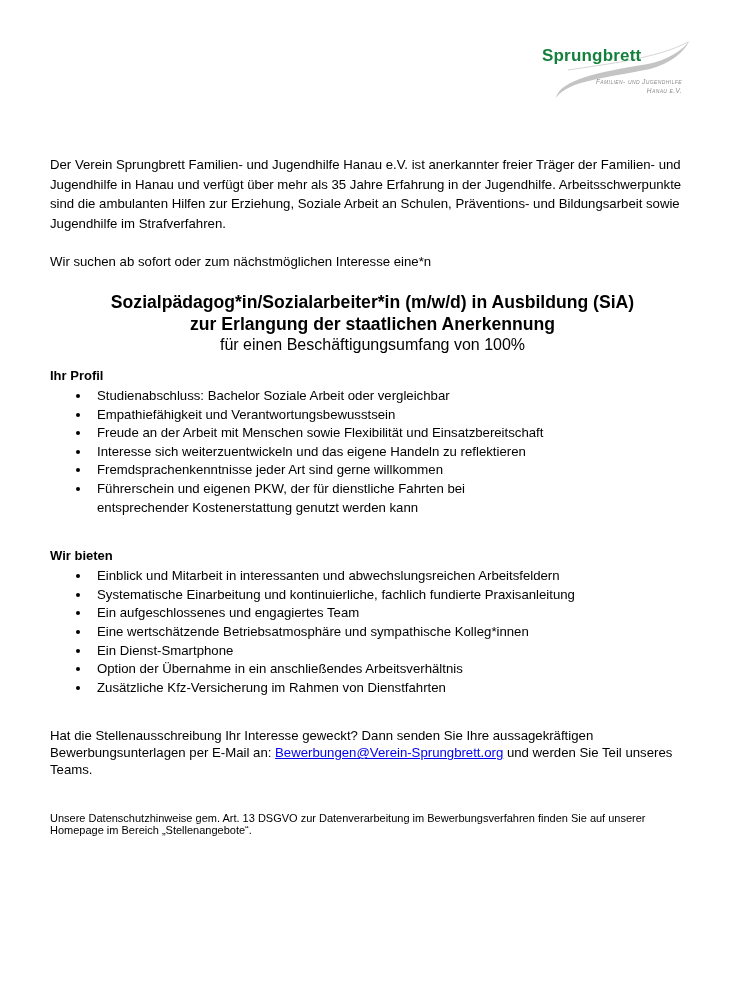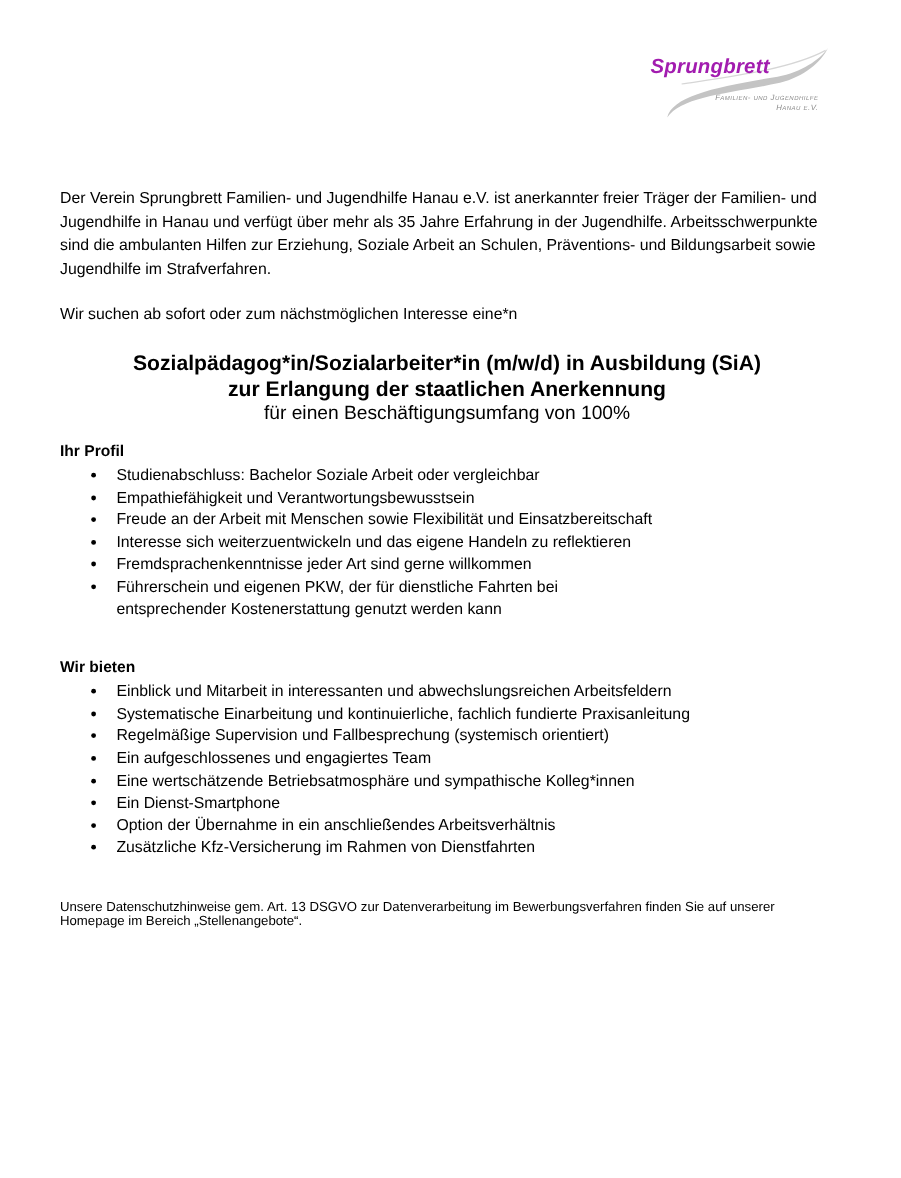--- a/index.html
+++ b/index.html
@@ -21,23 +21,22 @@
       top: 36px;
       width: 160px;
       height: 70px;
     }
     .logo-title {
       position: absolute;
       left: 4px;
       top: 10px;
       font-family: "Liberation Sans", sans-serif;
       font-weight: bold;
-      font-style: italic;
       font-size: 17px;
-      color: #a21caf;
+      color: #15803d;
       letter-spacing: 0.2px;
     }
     .logo-swoosh {
       position: absolute;
       left: 0;
       top: 0;
     }
     .logo-sub {
       position: absolute;
       right: 16px;
@@ -149,23 +148,23 @@
     <li><span class="dot"></span><span>Freude an der Arbeit mit Menschen sowie Flexibilität und Einsatzbereitschaft</span></li>
     <li><span class="dot"></span><span>Interesse sich weiterzuentwickeln und das eigene Handeln zu reflektieren</span></li>
     <li><span class="dot"></span><span>Fremdsprachenkenntnisse jeder Art sind gerne willkommen</span></li>
     <li style="padding-right:160px"><span class="dot"></span><span>Führerschein und eigenen PKW, der für dienstliche Fahrten bei entsprechender Kostenerstattung genutzt werden kann</span></li>
   </ul>
 
   <div class="section-head bieten-head">Wir bieten</div>
   <ul class="bullets">
     <li><span class="dot"></span><span>Einblick und Mitarbeit in interessanten und abwechslungsreichen Arbeitsfeldern</span></li>
     <li><span class="dot"></span><span>Systematische Einarbeitung und kontinuierliche, fachlich fundierte Praxisanleitung</span></li>
-    <li><span class="dot"></span><span>Regelmäßige Supervision und Fallbesprechung (systemisch orientiert)</span></li>
     <li><span class="dot"></span><span>Ein aufgeschlossenes und engagiertes Team</span></li>
     <li><span class="dot"></span><span>Eine wertschätzende Betriebsatmosphäre und sympathische Kolleg*innen</span></li>
     <li><span class="dot"></span><span>Ein Dienst-Smartphone</span></li>
     <li><span class="dot"></span><span>Option der Übernahme in ein anschließendes Arbeitsverhältnis</span></li>
     <li><span class="dot"></span><span>Zusätzliche Kfz-Versicherung im Rahmen von Dienstfahrten</span></li>
   </ul>
 
+  <p class="cta"><span>Hat die Stellenausschreibung Ihr Interesse geweckt? Dann senden Sie Ihre aussagekräftigen Bewerbungsunterlagen per E-Mail an: </span><a href="#">Bewerbungen@Verein-Sprungbrett.org</a><span> und werden Sie Teil unseres Teams.</span></p>
 
   <p class="privacy">Unsere Datenschutzhinweise gem. Art. 13 DSGVO zur Datenverarbeitung im Bewerbungsverfahren finden Sie auf unserer Homepage im Bereich „Stellenangebote“.</p>
 </div>
 
 </body></html>

